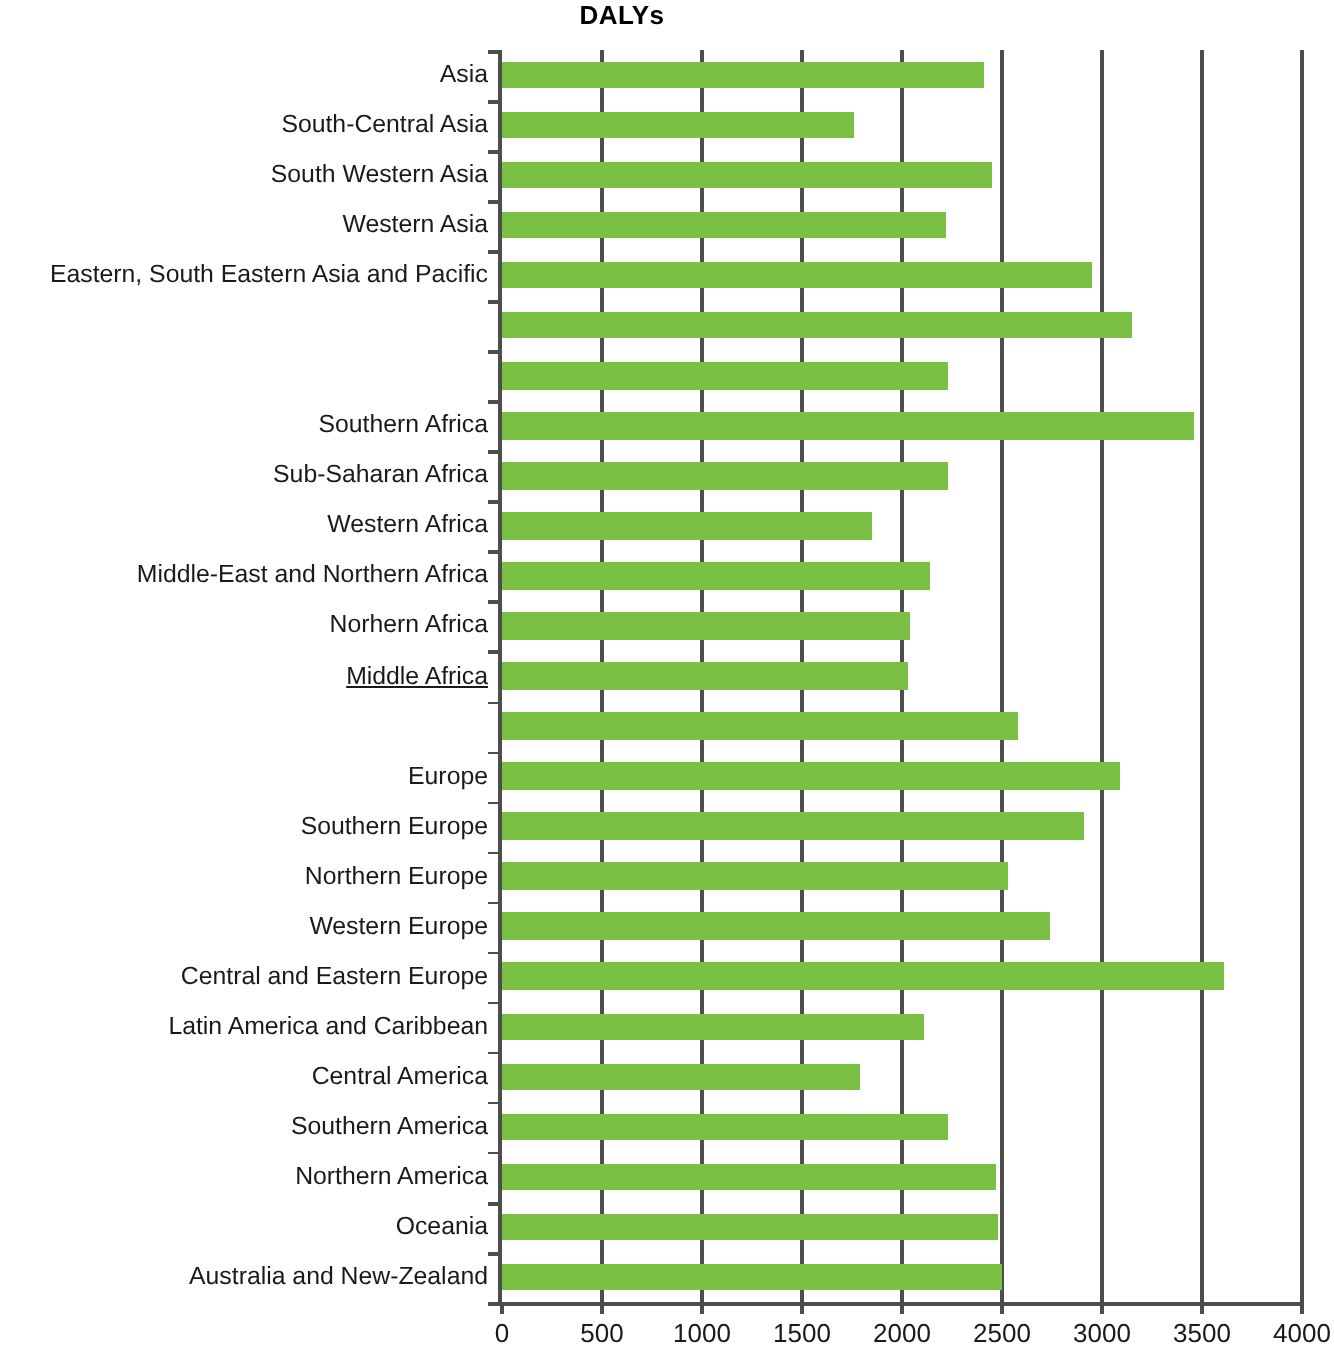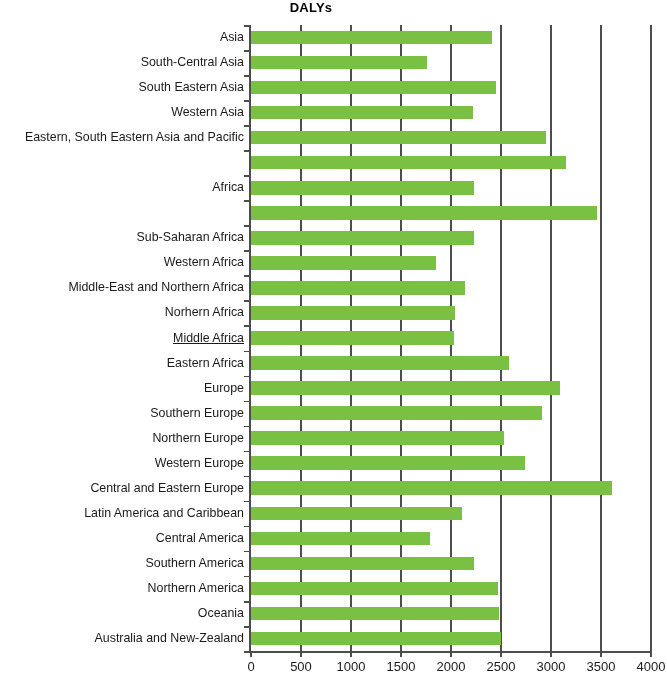--- a/index.html
+++ b/index.html
@@ -122,30 +122,29 @@
 </head>
 <body>
 
 <div id="figure">
 
   <div id="chart-title">DALYs</div>
 
   <div id="ylabels">
       <div class="cat-label" style="top: 6.02px;">Asia</div>
       <div class="cat-label" style="top: 31.06px;">South-Central Asia</div>
-      <div class="cat-label" style="top: 56.1px;">South Eastern Asia</div>
+      <div class="cat-label" style="top: 56.1px;">South Western Asia</div>
       <div class="cat-label" style="top: 81.14px;">Western Asia</div>
       <div class="cat-label" style="top: 106.18px;">Eastern, South Eastern Asia and Pacific</div>
-      <div class="cat-label" style="top: 156.26px;">Africa</div>
+      <div class="cat-label" style="top: 181.3px;">Southern Africa</div>
       <div class="cat-label" style="top: 206.34px;">Sub-Saharan Africa</div>
       <div class="cat-label" style="top: 231.38px;">Western Africa</div>
       <div class="cat-label" style="top: 256.42px;">Middle-East and Northern Africa</div>
       <div class="cat-label" style="top: 281.46px;">Norhern Africa</div>
       <div class="cat-label" style="top: 306.5px; text-decoration: underline;">Middle Africa</div>
-      <div class="cat-label" style="top: 331.54px;">Eastern Africa</div>
       <div class="cat-label" style="top: 356.58px; margin-left: 12px;">Europe</div>
       <div class="cat-label" style="top: 381.62px;">Southern Europe</div>
       <div class="cat-label" style="top: 406.66px;">Northern Europe</div>
       <div class="cat-label" style="top: 431.7px;">Western Europe</div>
       <div class="cat-label" style="top: 456.74px;">Central and Eastern Europe</div>
       <div class="cat-label" style="top: 481.78px; padding-left: 31px;">Latin America and Caribbean</div>
       <div class="cat-label" style="top: 506.82px; padding-left: 41px;">Central America</div>
       <div class="cat-label" style="top: 531.86px;">Southern America</div>
       <div class="cat-label" style="top: 556.9px;">Northern America</div>
       <div class="cat-label" style="top: 581.94px;">Oceania</div>

